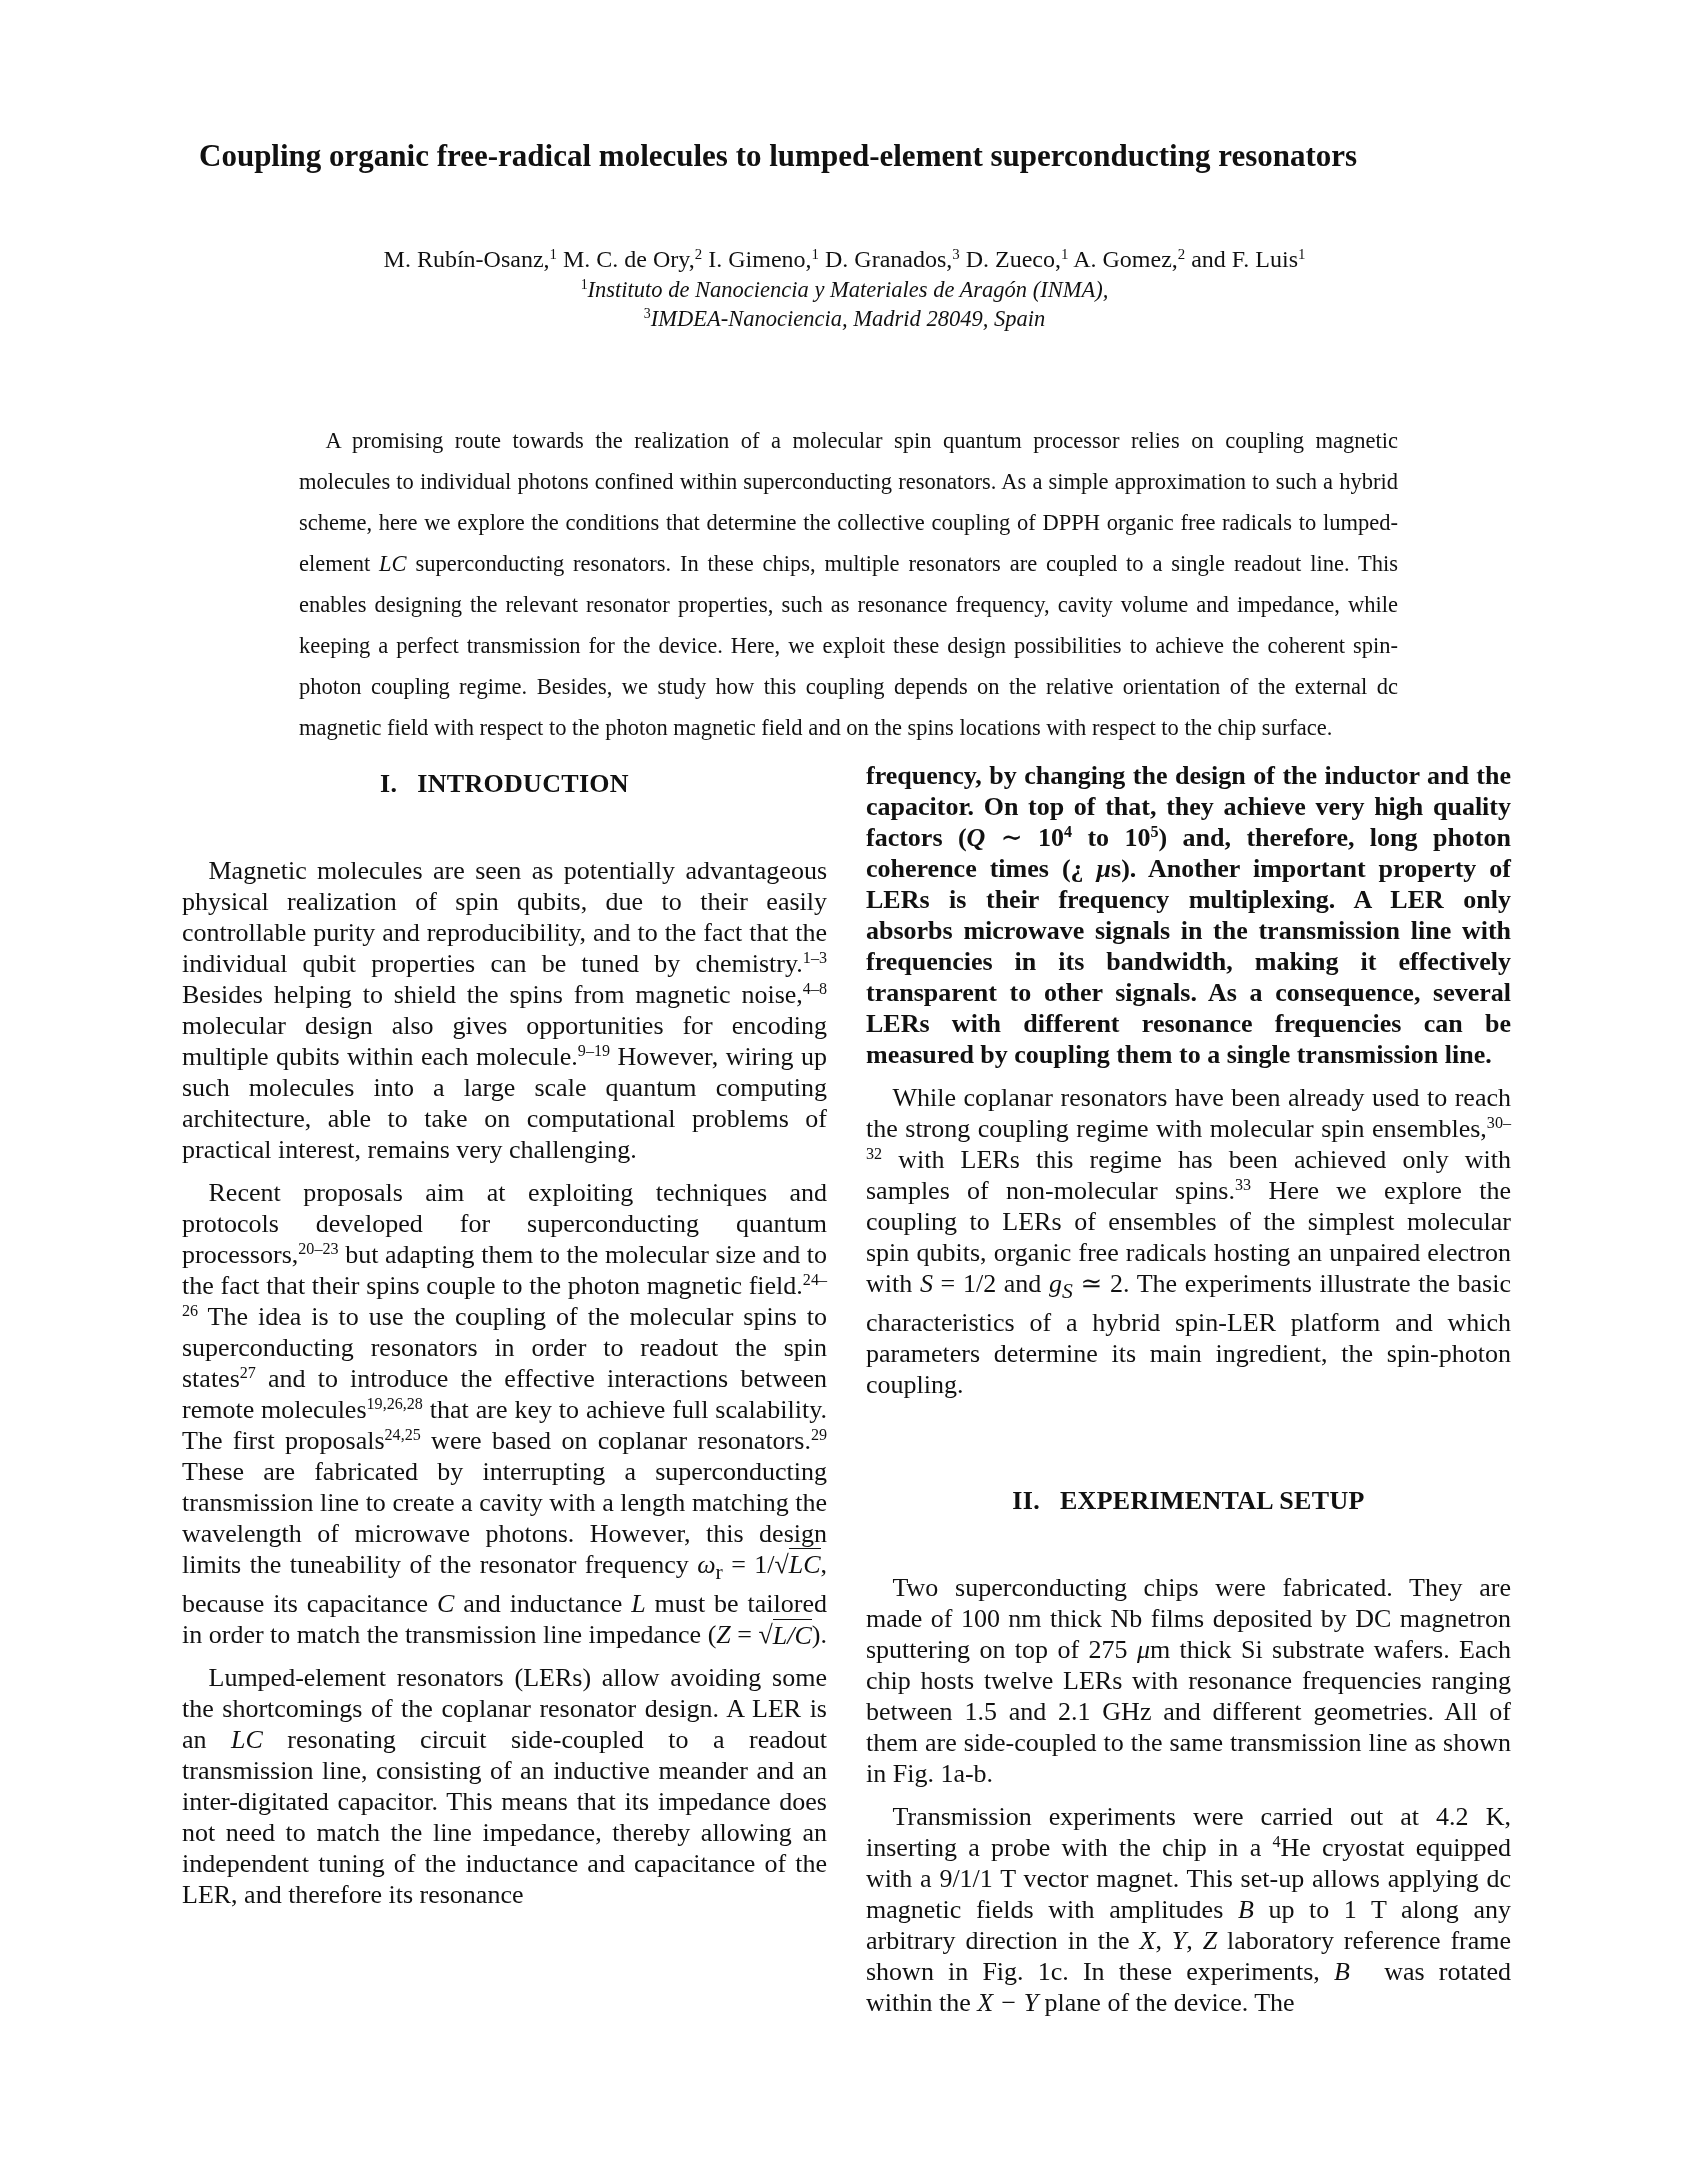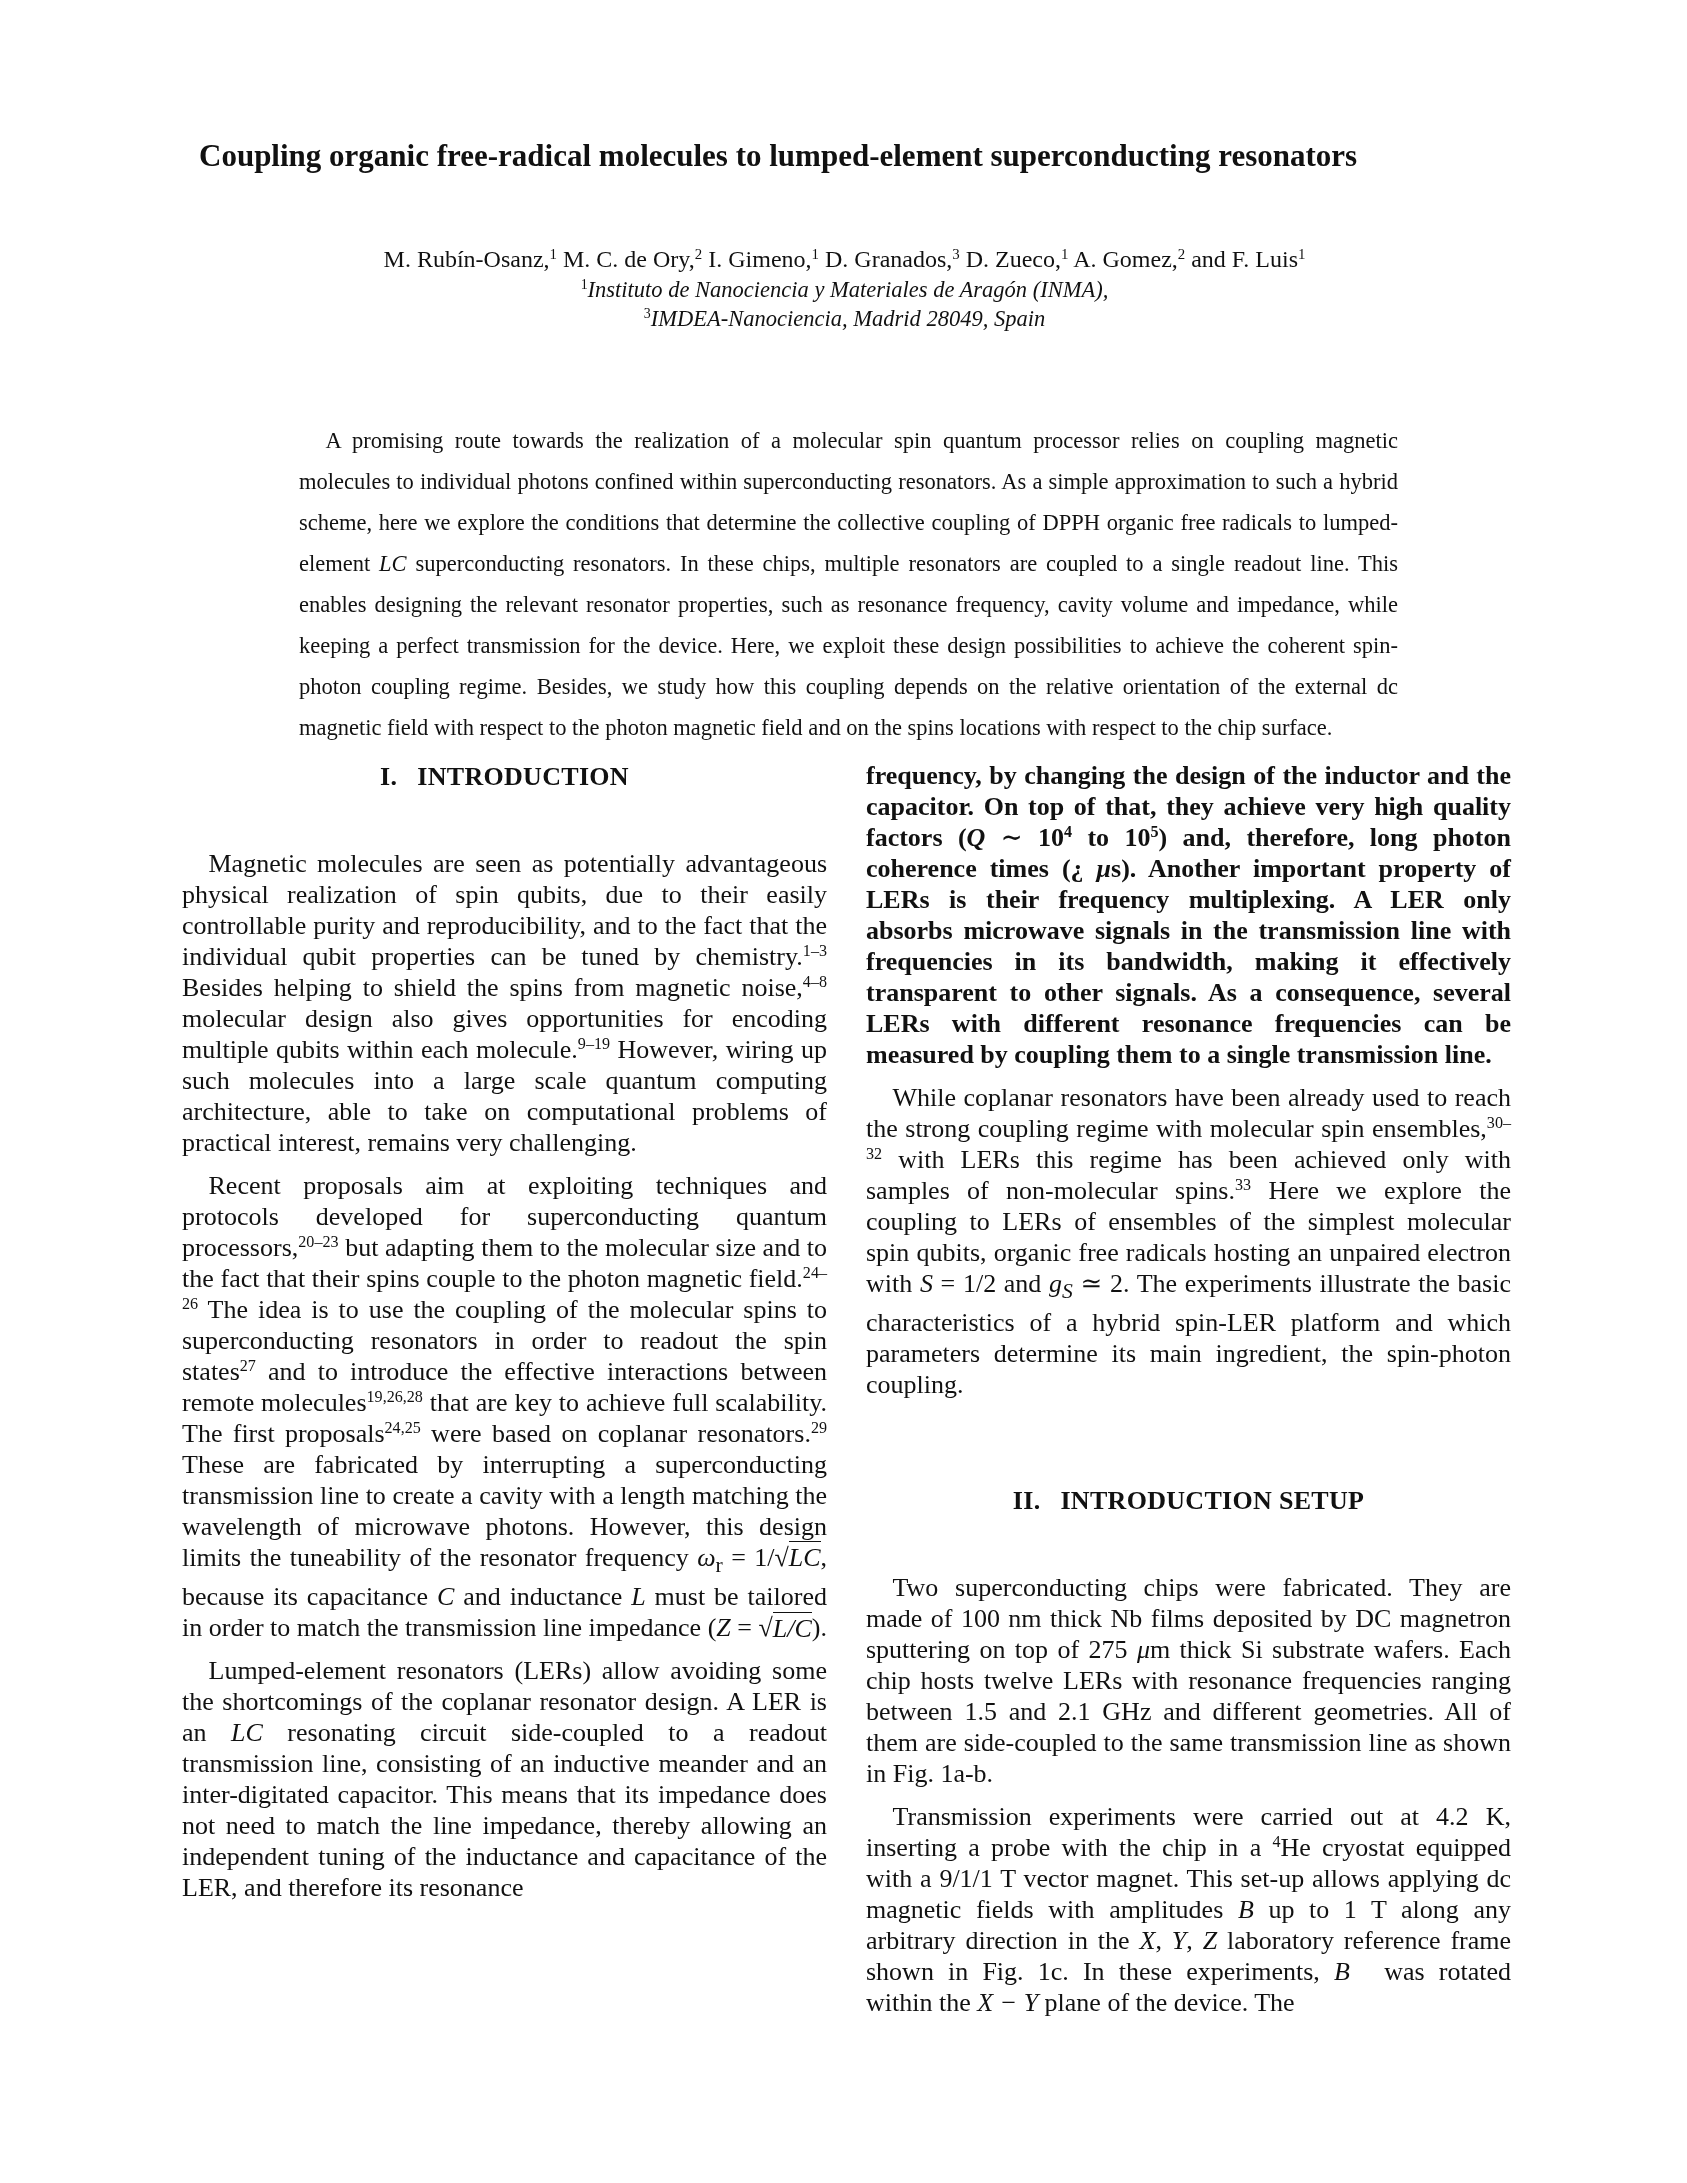--- a/index.html
+++ b/index.html
@@ -18,21 +18,21 @@
   .abstract p { margin: 0; text-indent: 26.5px; }
   .col { position: absolute; top: 761px; width: 645px; font-size: 26px; line-height: 31px; }
   .col.left { left: 182px; }
   .col.right { left: 866px; top: 760px; }
   .col p { margin: 0; text-align: justify; text-indent: 26.5px; }
   .col p.cont { text-indent: 0; font-weight: bold; }
   .col p + p { margin-top: 12px; }
   .sec-head { text-align: center; font-weight: bold; font-size: 26px; line-height: 31px;
               letter-spacing: 0.3px; }
   .sec-head .num { margin-right: 20px; }
-  .left .sec-head { margin: 0 0 56px 0; }
+  .left .sec-head { margin: 7px 0 56px 0; }
   .right .sec-head { margin: 85px 0 56px 0; }
   i.m { font-style: italic; }
   .sqrt { border-top: 1.3px solid #111; padding-top: 0.7px; }
 </style>
 </head>
 <body>
 
 <div class="title">Coupling organic free-radical molecules to lumped-element superconducting resonators</div>
 
 <div class="authors">
@@ -65,20 +65,20 @@
 
   <p><span>Lumped-element resonators (LERs) allow avoiding some the shortcomings of the coplanar resonator design. A LER is an </span><i class="m">LC</i><span> resonating circuit side-coupled to a readout transmission line, consisting of an inductive meander and an inter-digitated capacitor.  This means that its impedance does not need to match the line impedance, thereby allowing an independent tuning of the inductance and capacitance of the LER, and therefore its resonance</span></p>
 </div>
 
 <div class="col right">
   <p class="cont"><span>frequency, by changing the design of the inductor and the capacitor.  On top of that, they achieve very high quality factors (</span><i class="m">Q</i><span> ∼ 10</span><sup>4</sup><span> to 10</span><sup>5</sup><span>) and, therefore, long photon coherence times (¿ </span><i class="m">μ</i><span>s). Another important property of LERs is their frequency multiplexing.  A LER only absorbs microwave signals in the transmission line with frequencies in its bandwidth, making it effectively transparent to other signals.  As a consequence, several LERs with different resonance frequencies can be measured by coupling them to a single transmission line.</span></p>
 
   <p><span>While coplanar resonators have been already used to reach the strong coupling regime with molecular spin ensembles,</span><sup>30–32</sup><span> with LERs this regime has been achieved only with samples of non-molecular spins.</span><sup>33</sup><span> Here we explore the coupling to LERs of ensembles of the simplest molecular spin qubits, organic free radicals hosting an unpaired electron with </span><i class="m">S</i><span> = 1/2 and </span><i class="m">g</i><sub><i class="m">S</i></sub><span> ≃ 2.  The experiments illustrate the basic characteristics of a hybrid spin-LER platform and which parameters determine its main ingredient, the spin-photon coupling.</span></p>
 
   <div class="sec-head">
-    <span class="num">II.</span><span>INTRODUCTION SETUP</span>
+    <span class="num">II.</span><span>EXPERIMENTAL SETUP</span>
   </div>
 
   <p><span>Two superconducting chips were fabricated.  They are made of 100 nm thick Nb films deposited by DC magnetron sputtering on top of 275 </span><i class="m">μ</i><span>m thick Si substrate wafers.  Each chip hosts twelve LERs with resonance frequencies ranging between 1.5 and 2.1 GHz and different geometries.  All of them are side-coupled to the same transmission line as shown in Fig. 1a-b.</span></p>
 
   <p><span>Transmission experiments were carried out at 4.2 K, inserting a probe with the chip in a </span><sup>4</sup><span>He cryostat equipped with a 9/1/1 T vector magnet.  This set-up allows applying dc magnetic fields with amplitudes </span><i class="m">B</i><span> up to 1 T along any arbitrary direction in the </span><i class="m">X</i><span>, </span><i class="m">Y</i><span>, </span><i class="m">Z</i><span> laboratory reference frame shown in Fig. 1c.  In these experiments, </span><i class="m">B⃗</i><span> was rotated within the </span><i class="m">X − Y</i><span> plane of the device.  The</span></p>
 </div>
 
 
 </body></html>

